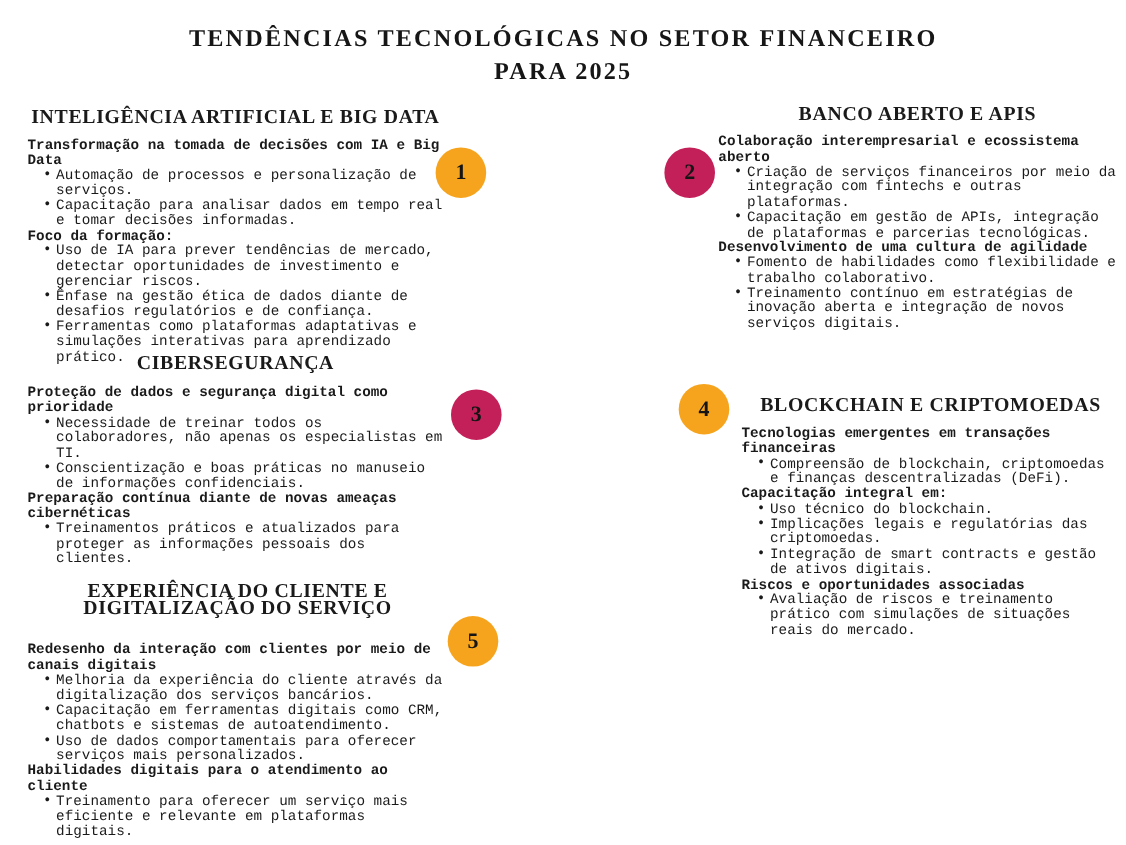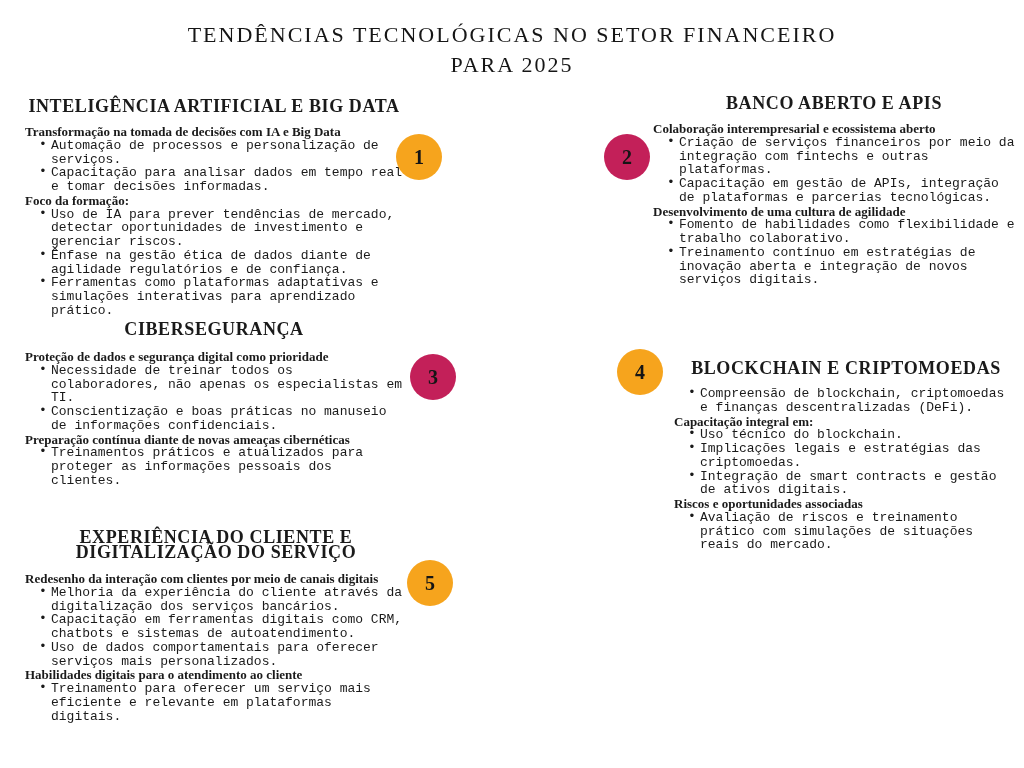--- a/index.html
+++ b/index.html
@@ -13,48 +13,48 @@
   }
   .canvas{position:absolute;inset:0;width:1024px;height:768px;}
 
   
   .title{
     position:absolute;top:20px;left:0;width:1024px;
     text-align:center;
     font-size:22px;line-height:30px;
     letter-spacing:2px;
     color:#161616;
-    font-weight:400;
+    font-weight:700;
   }
 
   
   .block{position:absolute;}
   .sec-heading{
     margin:0 0 11px 0;
     text-align:center;
     font-size:18px;line-height:15px;
     font-weight:700;
     letter-spacing:0.6px;
   }
   .sec-body{font-size:13px;line-height:1.06;}
-  .group-label{margin:0;font-weight:700;}
+  .group-label{margin:0;font-weight:700;font-family:Liberation Mono, monospace;}
   .bullet{position:relative;padding-left:26px;font-family:Liberation Mono, monospace;}
   .bullet::before{
     content:"\2022";
     position:absolute;left:14px;top:-1px;
     font-size:13px;
   }
 
   .s1{left:25px;  top:99px;  width:378px;}
   .s2{left:653px; top:96px;  width:362px;}
   .s3{left:25px;  top:322px; width:378px;}
   .s3 .sec-heading{margin-bottom:13px;}
   .s4{left:674px; top:361px; width:344px;}
   .s5{left:25px;  top:530px; width:382px;}
-  .s5 .sec-heading{margin-bottom:12px;}
+  .s5 .sec-heading{margin-bottom:24px;}
 
   
   .badge{
     position:absolute;width:46px;height:46px;border-radius:50%;
     display:flex;align-items:center;justify-content:center;
   }
   .badge-num{
     font-size:20px;font-weight:700;color:#151515;
     font-family:"Liberation Serif","DejaVu Serif",serif;
   }
@@ -75,21 +75,21 @@
   </header>
 
   <section class="block s1">
     <h2 class="sec-heading">INTELIGÊNCIA ARTIFICIAL E BIG DATA</h2>
     <div class="sec-body">
       <p class="group-label">Transformação na tomada de decisões com IA e Big Data</p>
       <div class="bullet">Automação de processos e personalização de serviços.</div>
       <div class="bullet">Capacitação para analisar dados em tempo real e tomar decisões informadas.</div>
       <p class="group-label">Foco da formação:</p>
       <div class="bullet">Uso de IA para prever tendências de mercado, detectar oportunidades de investimento e gerenciar riscos.</div>
-      <div class="bullet">Ênfase na gestão ética de dados diante de agilidade regulatórios e de confiança.</div>
+      <div class="bullet">Ênfase na gestão ética de dados diante de desafios regulatórios e de confiança.</div>
       <div class="bullet">Ferramentas como plataformas adaptativas e simulações interativas para aprendizado prático.</div>
     </div>
   </section>
 
   <section class="block s2">
     <h2 class="sec-heading">BANCO ABERTO E APIS</h2>
     <div class="sec-body">
       <p class="group-label">Colaboração interempresarial e ecossistema aberto</p>
       <div class="bullet">Criação de serviços financeiros por meio da integração com fintechs e outras plataformas.</div>
       <div class="bullet">Capacitação em gestão de APIs, integração de plataformas e parcerias tecnológicas.</div>
@@ -106,24 +106,25 @@
       <div class="bullet">Necessidade de treinar todos os colaboradores, não apenas os especialistas em TI.</div>
       <div class="bullet">Conscientização e boas práticas no manuseio de informações confidenciais.</div>
       <p class="group-label">Preparação contínua diante de novas ameaças cibernéticas</p>
       <div class="bullet">Treinamentos práticos e atualizados para proteger as informações pessoais dos clientes.</div>
     </div>
   </section>
 
   <section class="block s4">
     <h2 class="sec-heading">BLOCKCHAIN E CRIPTOMOEDAS</h2>
     <div class="sec-body">
+      <p class="group-label">Tecnologias emergentes em transações financeiras</p>
       <div class="bullet">Compreensão de blockchain, criptomoedas e finanças descentralizadas (DeFi).</div>
       <p class="group-label">Capacitação integral em:</p>
       <div class="bullet">Uso técnico do blockchain.</div>
-      <div class="bullet">Implicações legais e estratégias das criptomoedas.</div>
+      <div class="bullet">Implicações legais e regulatórias das criptomoedas.</div>
       <div class="bullet">Integração de smart contracts e gestão de ativos digitais.</div>
       <p class="group-label">Riscos e oportunidades associadas</p>
       <div class="bullet">Avaliação de riscos e treinamento prático com simulações de situações reais do mercado.</div>
     </div>
   </section>
 
   <section class="block s5">
     <h2 class="sec-heading">EXPERIÊNCIA DO CLIENTE E DIGITALIZAÇÃO DO SERVIÇO</h2>
     <div class="sec-body">
       <p class="group-label">Redesenho da interação com clientes por meio de canais digitais</p>

